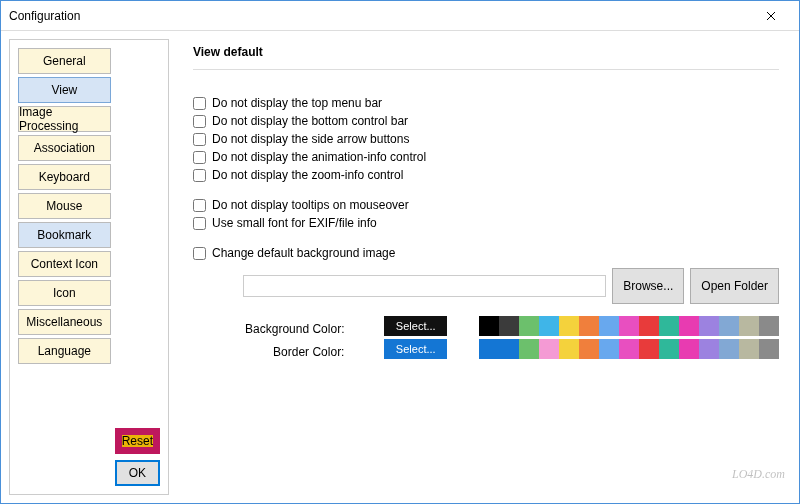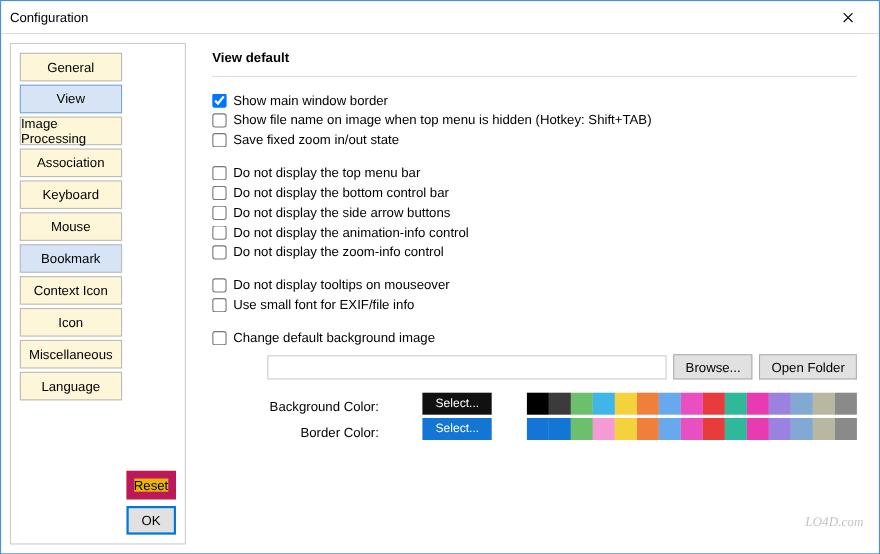--- a/index.html
+++ b/index.html
@@ -18,21 +18,21 @@
 .std-btn { height: 26px; border: 7px solid #be185d; background: #eab308; display: flex; align-items: center; justify-content: center; cursor: pointer; font-size: 12px; }
 .std-btn.primary { border: 2px solid #0078d7; background: #e1e1e1; }
 .main { flex: 1; padding: 14px 20px 8px 20px; overflow: hidden; }
 .section-title { font-weight: bold; font-size: 12px; margin-bottom: 10px; }
 .hr { border: none; border-top: 1px solid #ddd; margin-bottom: 14px; }
 .checkrow { display: flex; align-items: center; gap: 6px; margin-bottom: 4px; font-size: 12px; }
 .checkrow input[type=checkbox] { width: 13px; height: 13px; }
 .gap { height: 12px; }
 .path-row { display: flex; gap: 6px; margin: 8px 0 12px 50px; align-items: center; }
 .path-input { flex: 1; height: 22px; border: 1px solid #ccc; padding: 0 4px; background: #fff; }
-.small-btn { height: 23px; padding: 0 10px; border: 1px solid #adadad; background: #e1e1e1; display: flex; align-items: center; justify-content: center; cursor: pointer; font-size: 12px; }
+.small-btn { height: 36px; padding: 0 10px; border: 1px solid #adadad; background: #e1e1e1; display: flex; align-items: center; justify-content: center; cursor: pointer; font-size: 12px; }
 .color-row { display: flex; align-items: flex-end; margin-bottom: 3px; gap: 32px; }
 .color-label { width: 180px; text-align: right; padding-right: 8px; font-size: 12px; }
 .select-btn { width: 71px; height: 20px; background: #1476d4; color: #fff; font-size: 11px; display: flex; align-items: center; justify-content: center; cursor: pointer; }
 .select-btn.dark { background: #111; }
 .swatches { display: flex; }
 .swatch { width: 20px; height: 20px; cursor: pointer; }
 .watermark { position: absolute; bottom: 21px; right: 14px; font-size: 12px; color: rgba(0,0,0,0.25); font-style: italic; font-family: Georgia, serif; text-align: right; }
 </style>
 </head>
 <body>
@@ -62,34 +62,20 @@
           <div class="cat-btn">Language</div>
         </div>
       <div class="bottom-btns">
         <div class="std-btn">Reset</div>
         <div class="std-btn primary">OK</div>
       </div>
     </div>
     <div class="main">
       <div class="section-title">View default</div>
       <hr class="hr">
-      <div id="group1">
-          <label class="checkrow">
-            <input type="checkbox" checked="" style="">
-            <span>Show main window border</span>
-          </label>
-          <label class="checkrow">
-            <input type="checkbox" style="">
-            <span>Show file name on image when top menu is hidden (Hotkey: Shift+TAB)</span>
-          </label>
-          <label class="checkrow">
-            <input type="checkbox" style="">
-            <span>Save fixed zoom in/out state</span>
-          </label>
-        </div>
       <div class="gap"></div>
       <div id="group2">
           <label class="checkrow">
             <input type="checkbox" style="">
             <span>Do not display the top menu bar</span>
           </label>
           <label class="checkrow">
             <input type="checkbox" style="">
             <span>Do not display the bottom control bar</span>
           </label>

